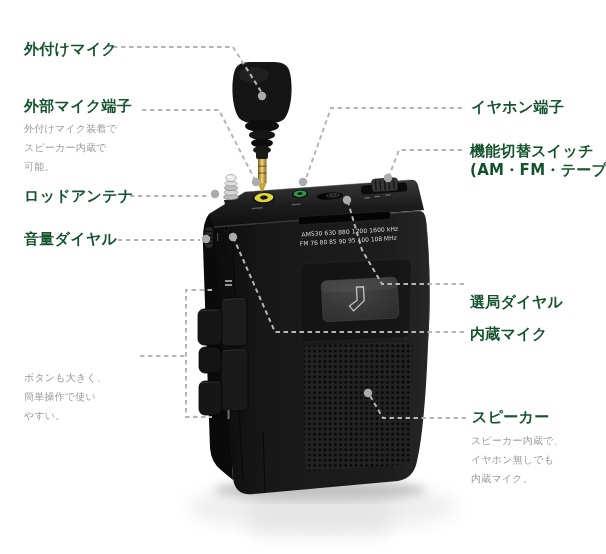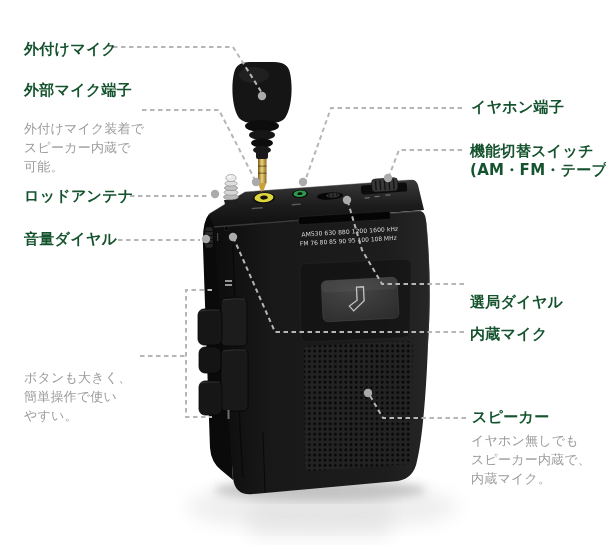--- a/index.html
+++ b/index.html
@@ -7,21 +7,21 @@
     position:relative;width:606px;height:554px;background:#ffffff;overflow:hidden;
     font-family:"DejaVu Sans","Liberation Sans",sans-serif;
   }
   .stage svg{position:absolute;left:0;top:0;}
   .lbl{
     position:absolute;font-size:15px;font-weight:bold;color:#14532d;
     letter-spacing:.3px;white-space:nowrap;line-height:1.15;
   }
   .lbl.two-line span{display:block;}
   .desc{
-    position:absolute;font-size:13px;font-weight:normal;color:#9b9b9b;
+    position:absolute;font-size:10px;font-weight:normal;color:#9b9b9b;
     letter-spacing:.2px;white-space:nowrap;line-height:19px;
   }
   .desc span{display:block;}
 </style>
 </head>
 <body>
 
 <div class="stage">
 
   <svg width="606" height="554" viewBox="0 0 606 554">
@@ -194,21 +194,21 @@
       <circle cx="303" cy="182" r="4.2"></circle>
       <circle cx="388" cy="178" r="4.2"></circle>
       <circle cx="347" cy="200" r="4.2"></circle>
       <circle cx="233" cy="237" r="4.2"></circle>
       <circle cx="368" cy="393" r="4.2"></circle>
     </g>
   </svg>
 
   <div class="lbl" style="left:24px;top:41px">外付けマイク</div>
 
-  <div class="lbl" style="left:24px;top:82px">外部マイク端子</div>
+  <div class="lbl" style="left:24px;top:98px">外部マイク端子</div>
   <div class="desc" style="left:24px;top:119px">
     <span>外付けマイク装着で</span>
     <span>スピーカー内蔵で</span>
     <span>可能。</span>
   </div>
 
   <div class="lbl" style="left:24px;top:188px">ロッドアンテナ</div>
   <div class="lbl" style="left:24px;top:231px">音量ダイヤル</div>
 
   <div class="desc" style="left:24px;top:368px">
@@ -222,18 +222,18 @@
   <div class="lbl two-line" style="left:470px;top:142px;line-height:19px">
     <span>機能切替スイッチ</span>
     <span>(AM・FM・テープ)</span>
   </div>
 
   <div class="lbl" style="left:470px;top:294px">選局ダイヤル</div>
   <div class="lbl" style="left:470px;top:326px">内蔵マイク</div>
 
   <div class="lbl" style="left:472px;top:409px">スピーカー</div>
   <div class="desc" style="left:471px;top:431px">
+    <span>スピーカー内蔵で、</span>
     <span>イヤホン無しでも</span>
-    <span>スピーカー内蔵で、</span>
     <span>内蔵マイク。</span>
   </div>
 
 </div>
 
 </body></html>

